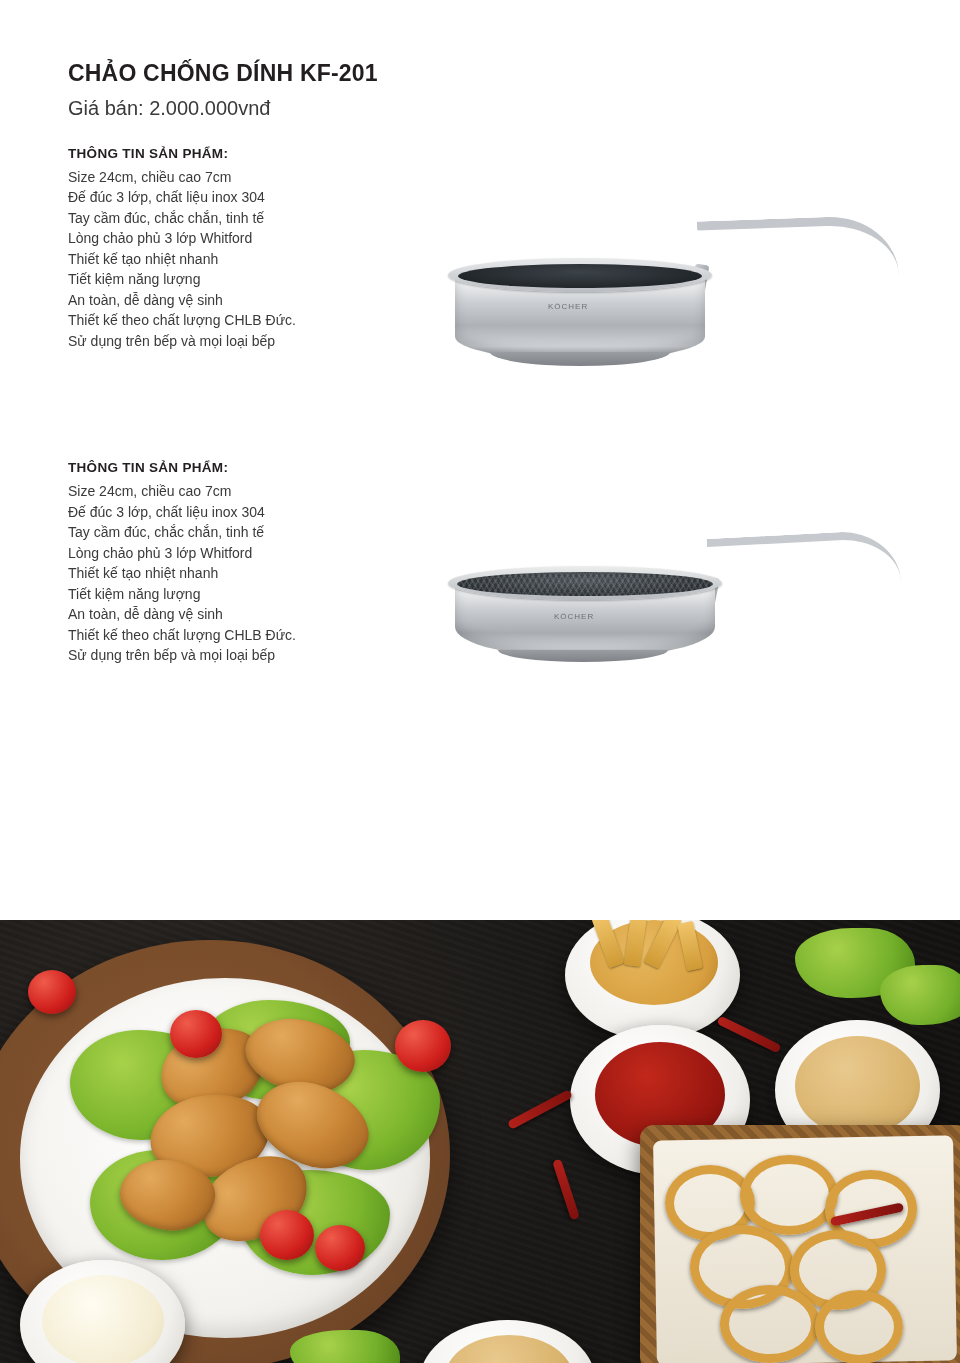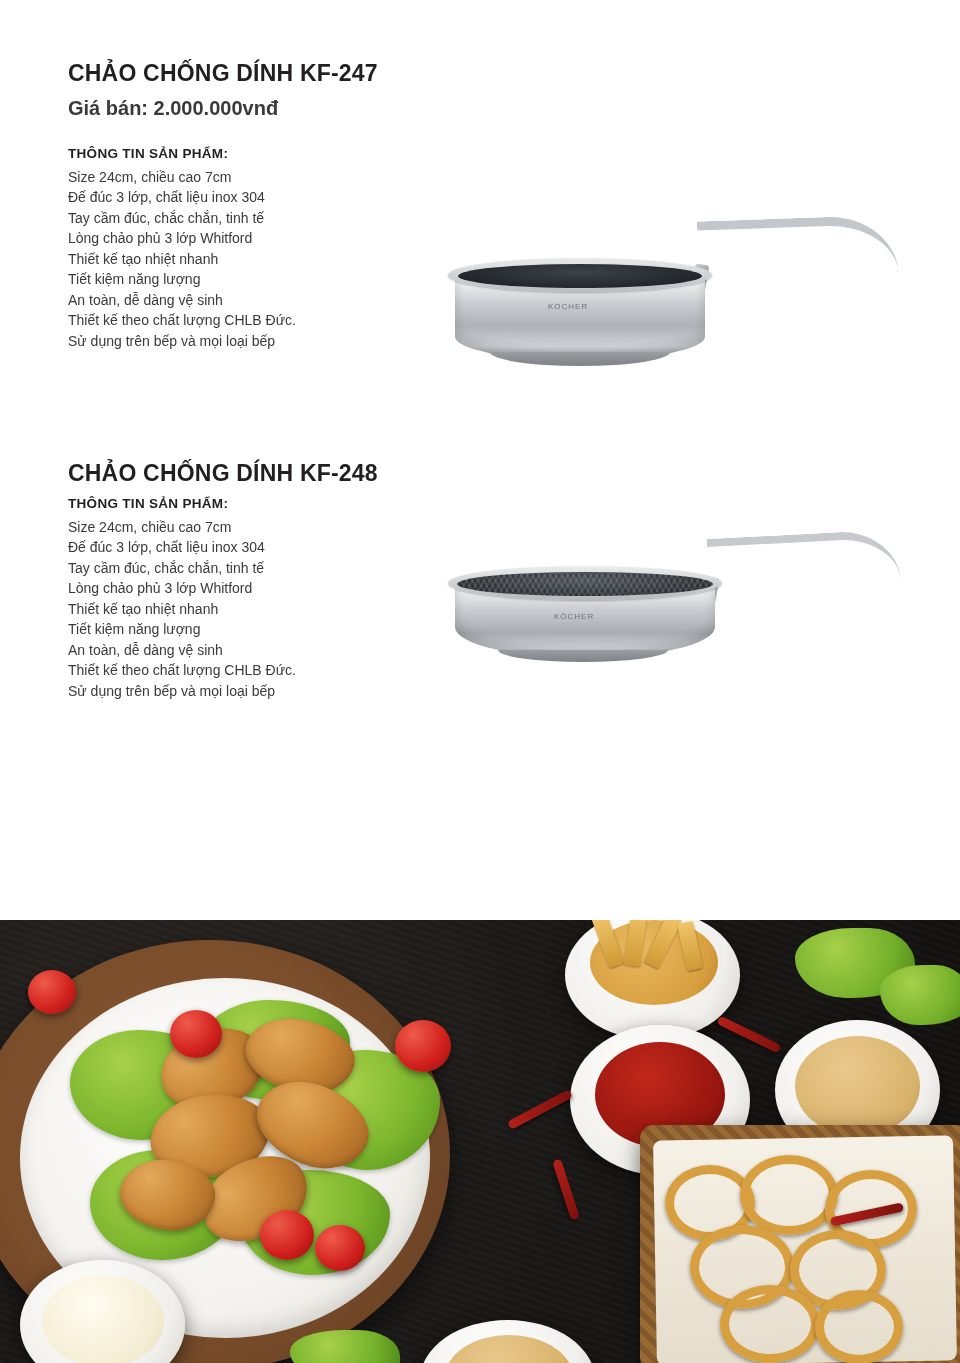--- a/index.html
+++ b/index.html
@@ -42,21 +42,21 @@
     font-weight: bold;
     letter-spacing: 0.2px;
     color: #231f20;
     margin: 0 0 8px 0;
     line-height: 1.2;
   }
   .price {
     font-size: 20px;
     color: #3a3a3a;
     margin: 0 0 26px 0;
-    font-weight: 700;
+    font-weight: 400;
     line-height: 1.2;
   }
   .spec-head {
     font-size: 13.5px;
     font-weight: bold;
     letter-spacing: 0.3px;
     margin: 0 0 6px 0;
     color: #231f20;
   }
   .spec-list {
@@ -348,21 +348,21 @@
     background: radial-gradient(circle at 35% 30%, #a7d04a 0%, #74b02a 60%, #4c8616 100%);
   }
 </style>
 </head>
 <body>
 
 <div class="page">
 
   <section class="product product-1">
     <div class="txt-col">
-      <h2 class="title">CHẢO CHỐNG DÍNH KF-247</h2>
+      <h2 class="title">CHẢO CHỐNG DÍNH KF-201</h2>
       <p class="price">Giá bán: 2.000.000vnđ</p>
       <p class="spec-head">THÔNG TIN SẢN PHẨM:</p>
       <ul class="spec-list">
         <li>Size 24cm, chiều cao 7cm</li>
         <li>Đế đúc 3 lớp, chất liệu inox 304</li>
         <li>Tay cầm đúc, chắc chắn, tinh tế</li>
         <li>Lòng chảo phủ 3 lớp Whitford</li>
         <li>Thiết kế tạo nhiệt nhanh</li>
         <li>Tiết kiệm năng lượng</li>
         <li>An toàn, dễ dàng vệ sinh</li>
@@ -376,21 +376,20 @@
       <div class="sp-body"></div>
       <div class="sp-base"></div>
       <div class="sp-rim"></div>
       <div class="sp-inner"></div>
       <div class="sp-brand">KÖCHER</div>
     </div>
   </section>
 
   <section class="product product-2">
     <div class="txt-col">
-      <h2 class="title">CHẢO CHỐNG DÍNH KF-248</h2>
       <p class="spec-head">THÔNG TIN SẢN PHẨM:</p>
       <ul class="spec-list">
         <li>Size 24cm, chiều cao 7cm</li>
         <li>Đế đúc 3 lớp, chất liệu inox 304</li>
         <li>Tay cầm đúc, chắc chắn, tinh tế</li>
         <li>Lòng chảo phủ 3 lớp Whitford</li>
         <li>Thiết kế tạo nhiệt nhanh</li>
         <li>Tiết kiệm năng lượng</li>
         <li>An toàn, dễ dàng vệ sinh</li>
         <li>Thiết kế theo chất lượng CHLB Đức.</li>

